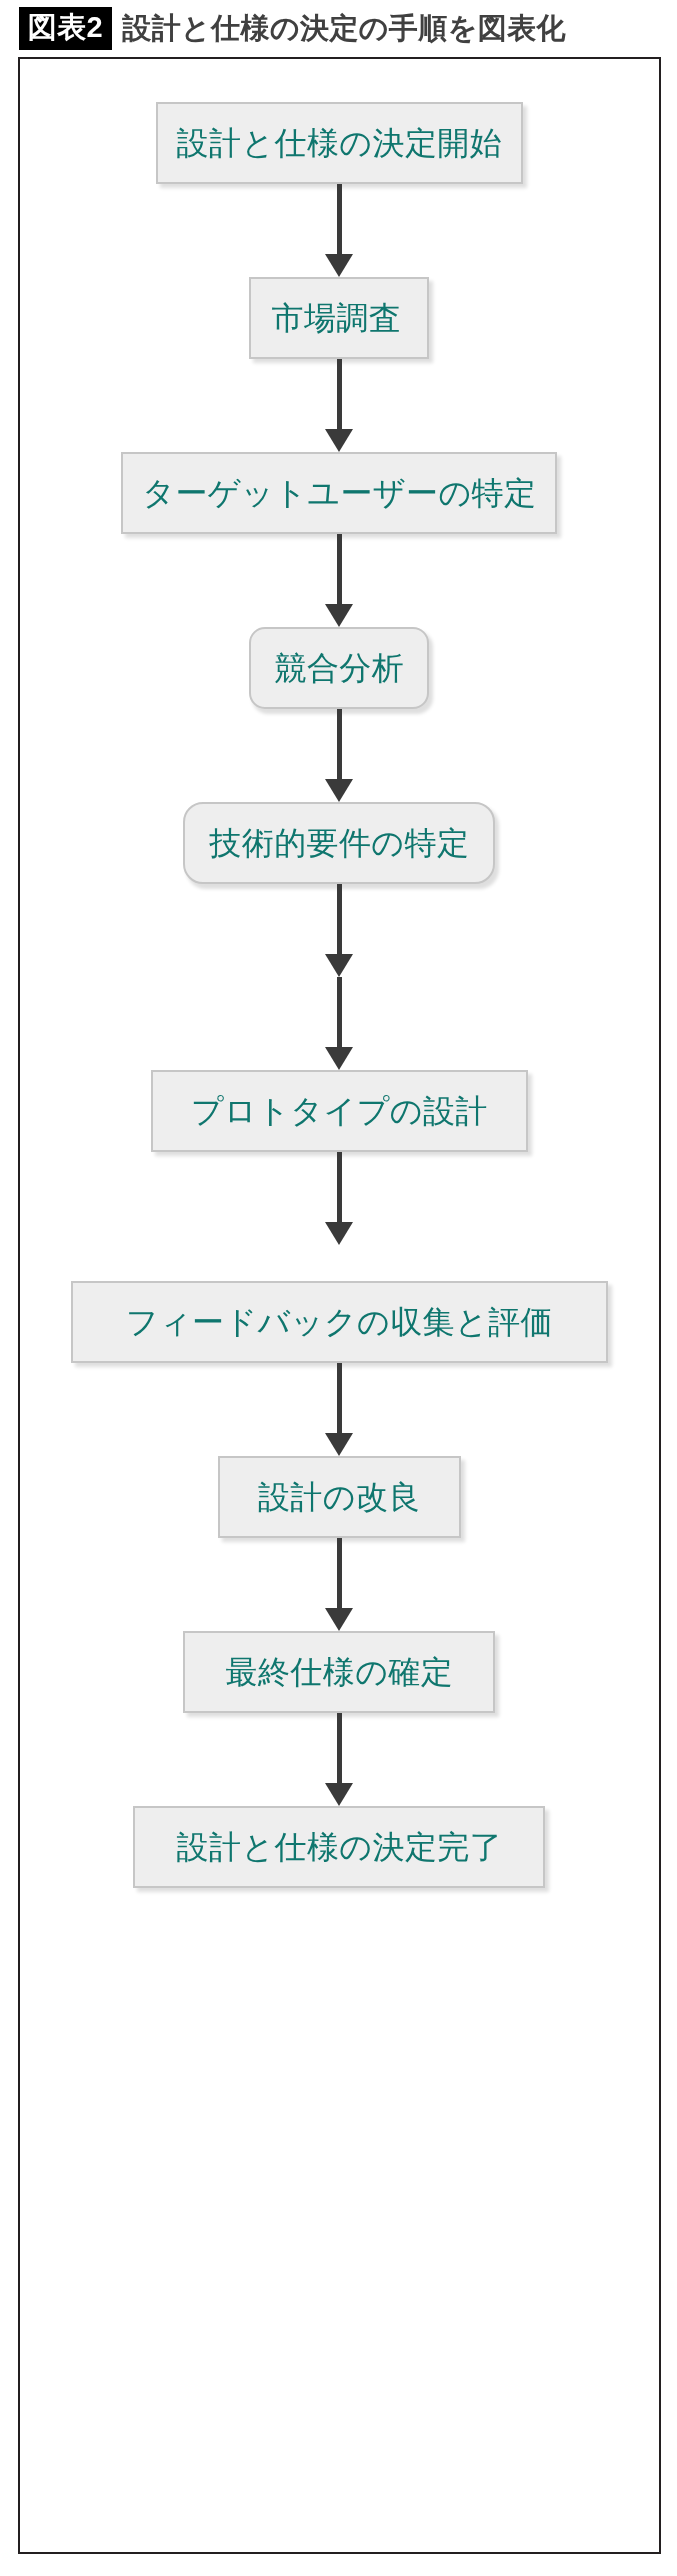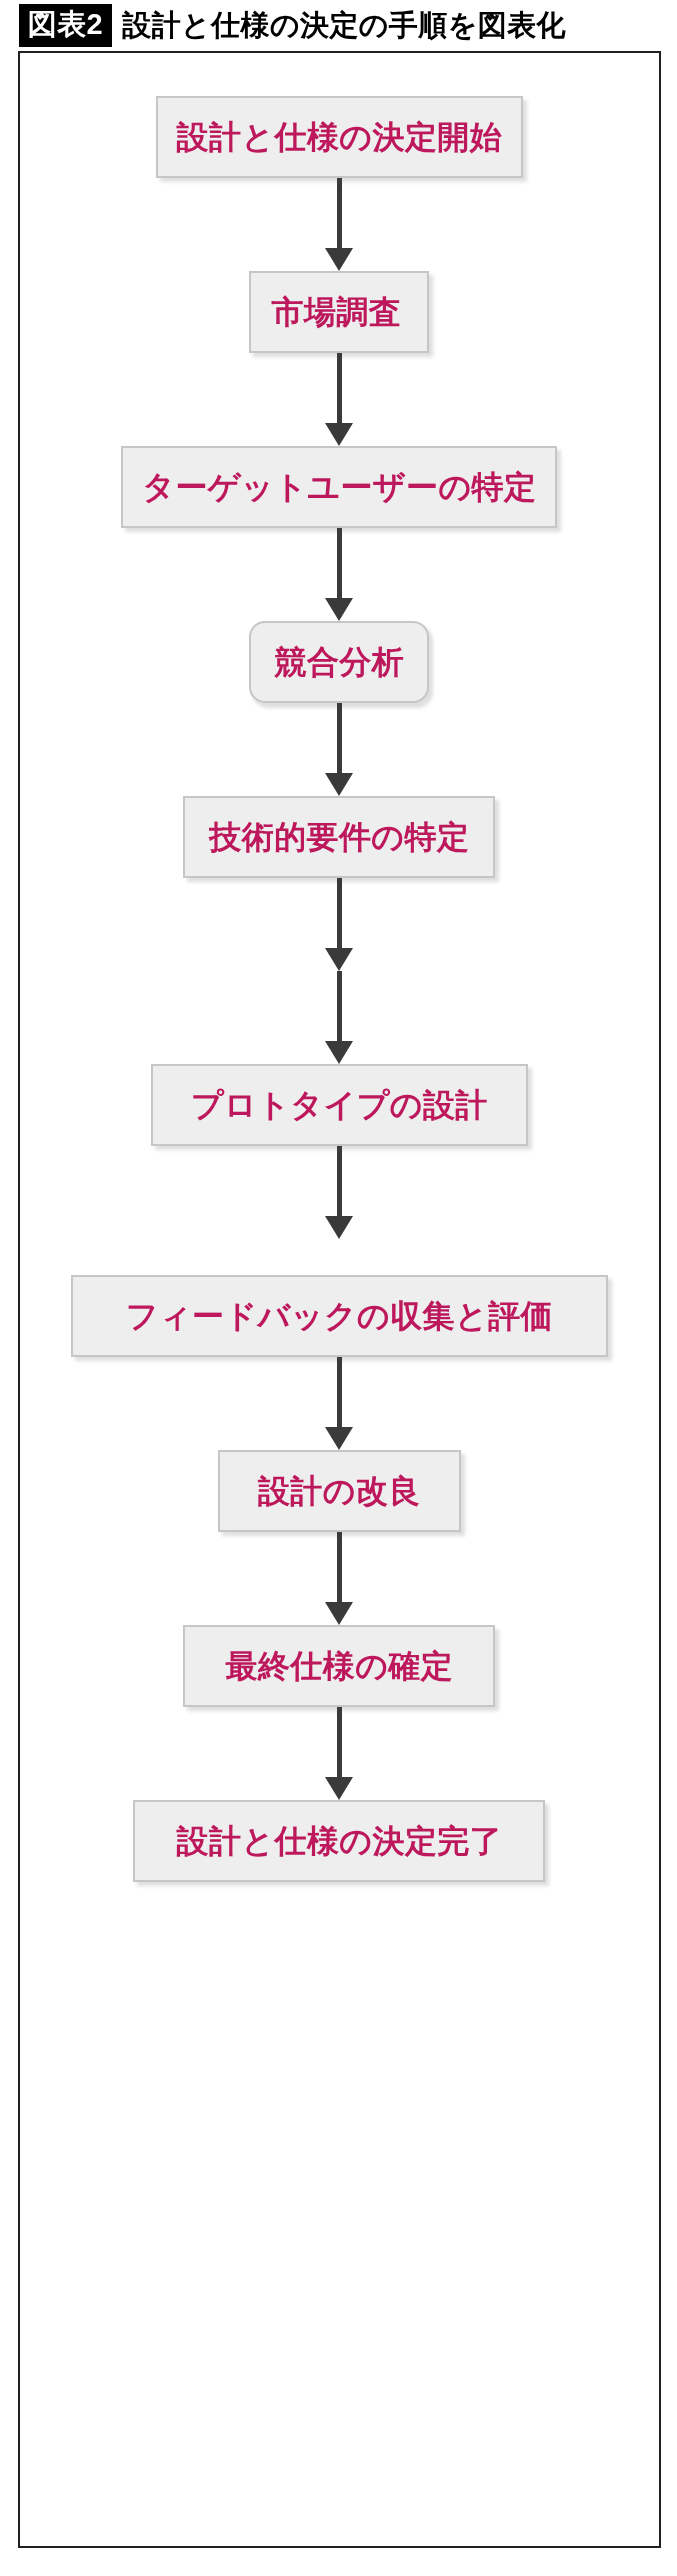--- a/index.html
+++ b/index.html
@@ -13,39 +13,39 @@
     height: 2576px;
     font-family: "Liberation Sans", "DejaVu Sans", sans-serif;
     color: #000000;
     overflow: hidden;
   }
 
   
   .caption {
     display: flex;
     align-items: center;
-    height: 51px;
+    height: 57px;
     padding-left: 19px;
     gap: 10.3px;
   }
   .caption-badge {
     background: #000000;
     color: #ffffff;
     font-size: 29px;
     font-weight: 700;
     line-height: 1;
     padding: 6.6px 8.8px 8px 8.8px;
     letter-spacing: 0.4px;
     white-space: nowrap;
   }
   .caption-text {
     font-size: 29px;
     font-weight: 700;
     line-height: 1;
-    color: #000000;
+    color: #404040;
     white-space: nowrap;
     letter-spacing: 0.4px;
   }
 
   
   .frame {
     position: relative;
     margin: 0 16px 0 17.7px;
     height: 2497px;
     border: 2.2px solid #231f20;
@@ -74,23 +74,23 @@
     display: flex;
     align-items: center;
     justify-content: center;
     padding: 0 19px;
     height: 82px;
     flex: 0 0 auto;
   }
   .node-label {
     font-size: 32px;
     line-height: 1;
-    color: #be185d;
+    color: #0f766e;
     white-space: nowrap;
-    font-weight: 700;
+    font-weight: 400;
     letter-spacing: 0.4px;
   }
 
   
   .connector {
     position: relative;
     width: 29px;
     flex: 0 0 auto;
     display: flex;
     flex-direction: column;
@@ -152,21 +152,21 @@
 
     <div class="node" style="min-width:180px;border-radius:16px;">
       <span class="node-label">競合分析</span>
     </div>
 
     <div class="connector" style="height:93px;">
       <div class="shaft"></div>
       <div class="head"></div>
     </div>
 
-    <div class="node" style="min-width:312px;">
+    <div class="node" style="min-width:312px;border-radius:20px;">
       <span class="node-label">技術的要件の特定</span>
     </div>
 
     <div class="connector" style="height:93px;">
       <div class="shaft"></div>
       <div class="head"></div>
     </div>
 
 
     <div class="connector" style="height:93px;">

